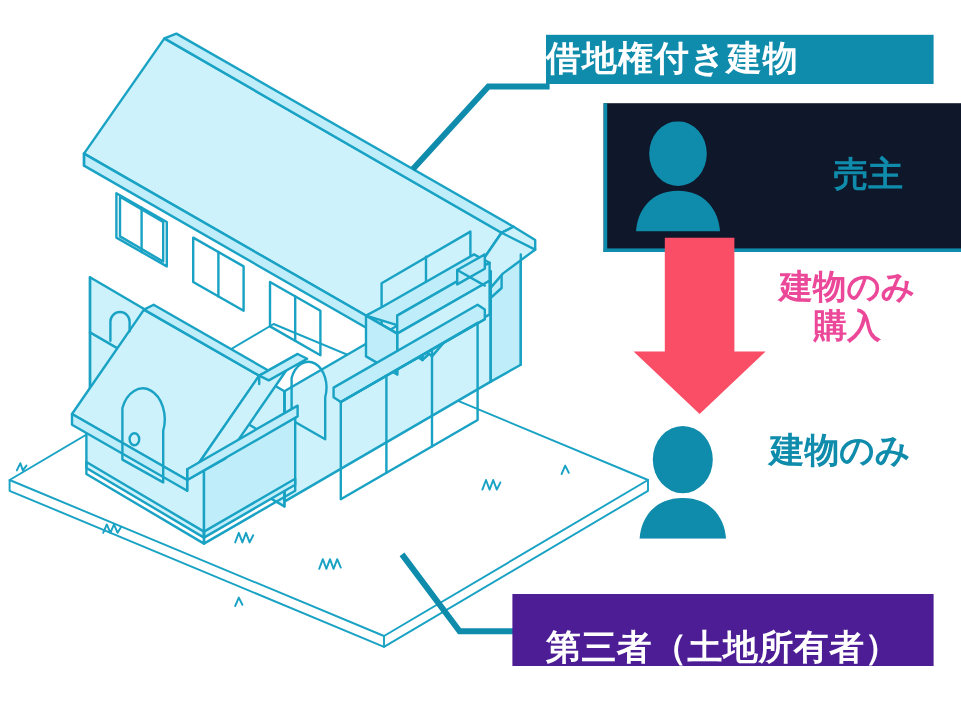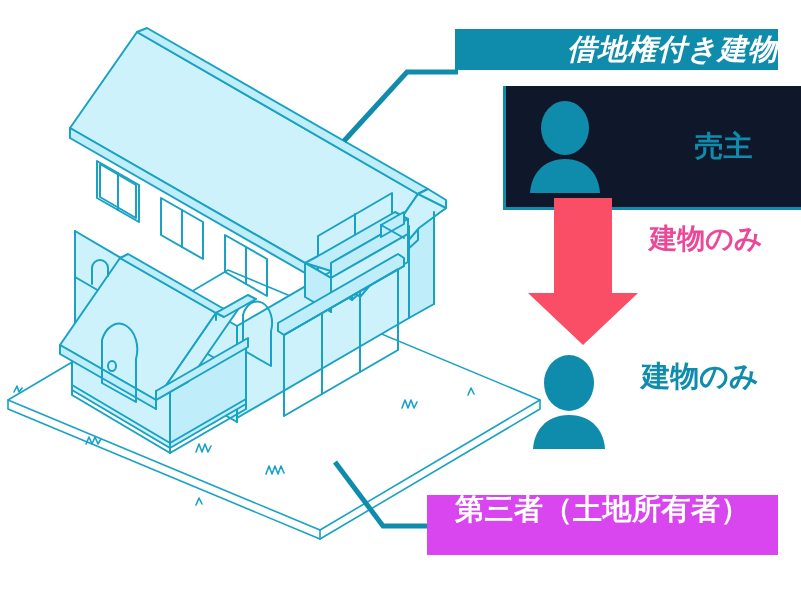--- a/index.html
+++ b/index.html
@@ -34,22 +34,21 @@
     box-sizing: border-box;
   }
   #top-header {
     left: 455px;
     top: 29px;
     width: 323px;
     height: 41px;
     background: #0f8cac;
     display: flex;
     align-items: center;
-    justify-content: flex-end;
-    font-style: italic;
+    justify-content: flex-start;
   }
   #top-header .hdr-text {
     color: #ffffff;
     font-size: 29px;
     font-weight: bold;
     letter-spacing: 1px;
     line-height: 1;
     white-space: nowrap;
   }
   #top-card {
@@ -80,23 +79,23 @@
     flex: 1;
     white-space: nowrap;
     letter-spacing: 0px;
   }
   
   #bottom-box {
     left: 427px;
     top: 495px;
     width: 351px;
     height: 60px;
-    background: #d946ef;
+    background: #4c1d95;
     display: flex;
-    align-items: flex-start;
+    align-items: flex-end;
     justify-content: center;
   }
   #bottom-box .box-text {
     color: #ffffff;
     font-size: 29px;
     font-weight: bold;
     line-height: 1;
     white-space: nowrap;
     letter-spacing: 0.5px;
   }
@@ -299,20 +298,21 @@
       <span>売主</span>
     </span>
   </div>
 
   <svg style="position:absolute;left:520px;top:198px;width:125px;height:148px;" viewBox="0 0 125 148">
     <polygon points="34,0 92,0 92,95 118,95 63,147 8,95 34,95" fill="#fa4d66"></polygon>
   </svg>
 
   <div id="mid-caption">
     <span>建物のみ</span>
+    <span class="line2">購入</span>
   </div>
 
   <svg id="buyer-icon" viewBox="0 0 76 94">
     <ellipse cx="38" cy="28" rx="25" ry="28" fill="#0f8cac"></ellipse>
     <path d="M38 60 C14 60 3 77 2 94 L74 94 C73 77 62 60 38 60 Z" fill="#0f8cac"></path>
   </svg>
 
   <div id="buyer-caption">
     <span>建物のみ</span>
   </div>

